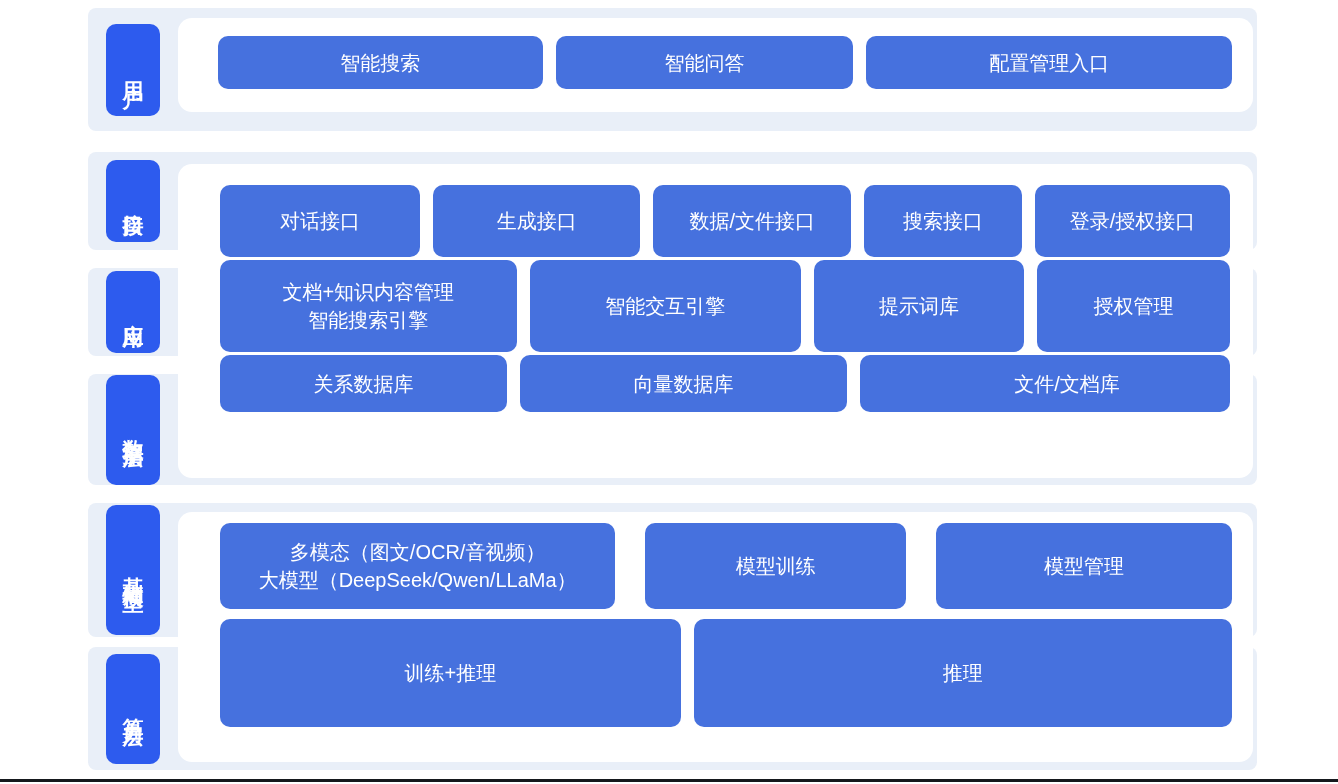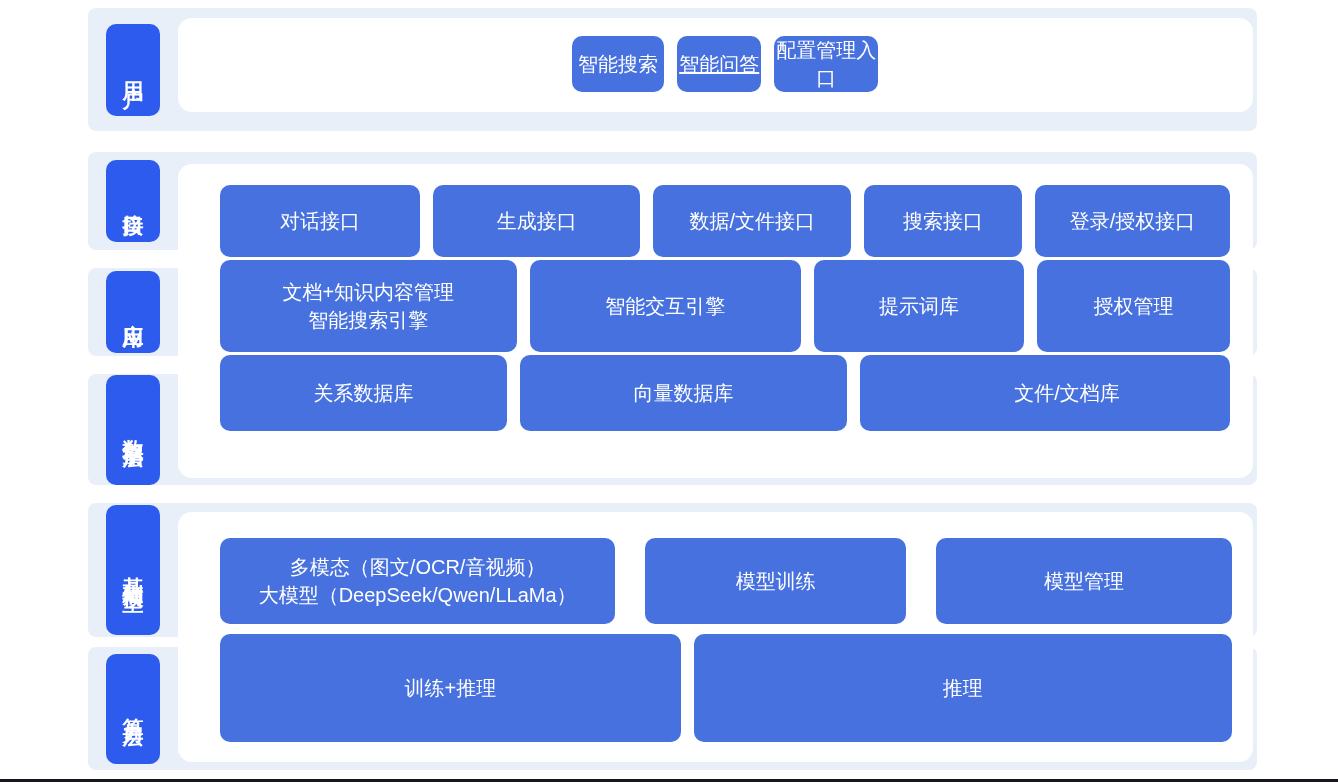--- a/index.html
+++ b/index.html
@@ -31,54 +31,54 @@
   .row { display:flex; gap:13px; }
   .row-widegap { gap:30px; }
 
   .blk { background:#4671de; border-radius:10px; color:#ffffff;
          font-size:20px; line-height:1.4; text-align:center;
          display:flex; align-items:center; justify-content:center;
          white-space:pre-line; flex-shrink:1; min-width:0; }
 
   
   .g1 { top:8px; height:123px; }
-  .g1 .panel { top:10px; bottom:19px; padding:18px 21px 23px 40px;align-items:center; }
+  .g1 .panel { top:10px; bottom:19px; padding:18px 21px 23px 40px; }
   .g1 .row { flex:1; }
 
   
   .g2 { top:152px; height:333px; }
   .g2 .panel { top:12px; bottom:7px; padding:21px 23px 26px 42px; gap:3px; }
   .g2 .row1 { height:72px; }
   .g2 .row2 { height:92px;justify-content:center; }
-  .g2 .row3 { height:76px; }
+  .g2 .row3 { height:57px; }
 
   
   .g3 { top:503px; height:267px; }
-  .g3 .panel { top:9px; bottom:8px; padding:26px 21px 20px 42px; gap:10px; }
+  .g3 .panel { top:9px; bottom:8px; padding:11px 21px 20px 42px; gap:10px; }
   .g3 .row1 { height:86px; }
   .g3 .row2 { height:108px; }
 
   .bottom-line { position:absolute; left:0; top:779px; width:1338px; height:3px;
                  background:#15181d; }
 </style>
 </head>
 <body>
 
 <div class="stage">
 
   <section class="group g1">
     <div class="gutter">
       <div class="subband" style="flex:1;">
         <div class="layer-label lab-h2u">用户</div>
       </div>
     </div>
     <div class="panel">
       <div class="row">
         <div class="blk" style="flex:325 1 0;">智能搜索</div>
-        <div class="blk" style="flex:298 1 0;text-decoration:underline;">智能问答</div>
+        <div class="blk" style="flex:298 1 0;">智能问答</div>
         <div class="blk" style="flex:366 1 0;">配置管理入口</div>
       </div>
     </div>
   </section>
 
   <section class="group g2">
     <div class="gutter">
       <div class="subband" style="flex:98 0 0;">
         <div class="layer-label lab-h2">接口</div>
       </div>

